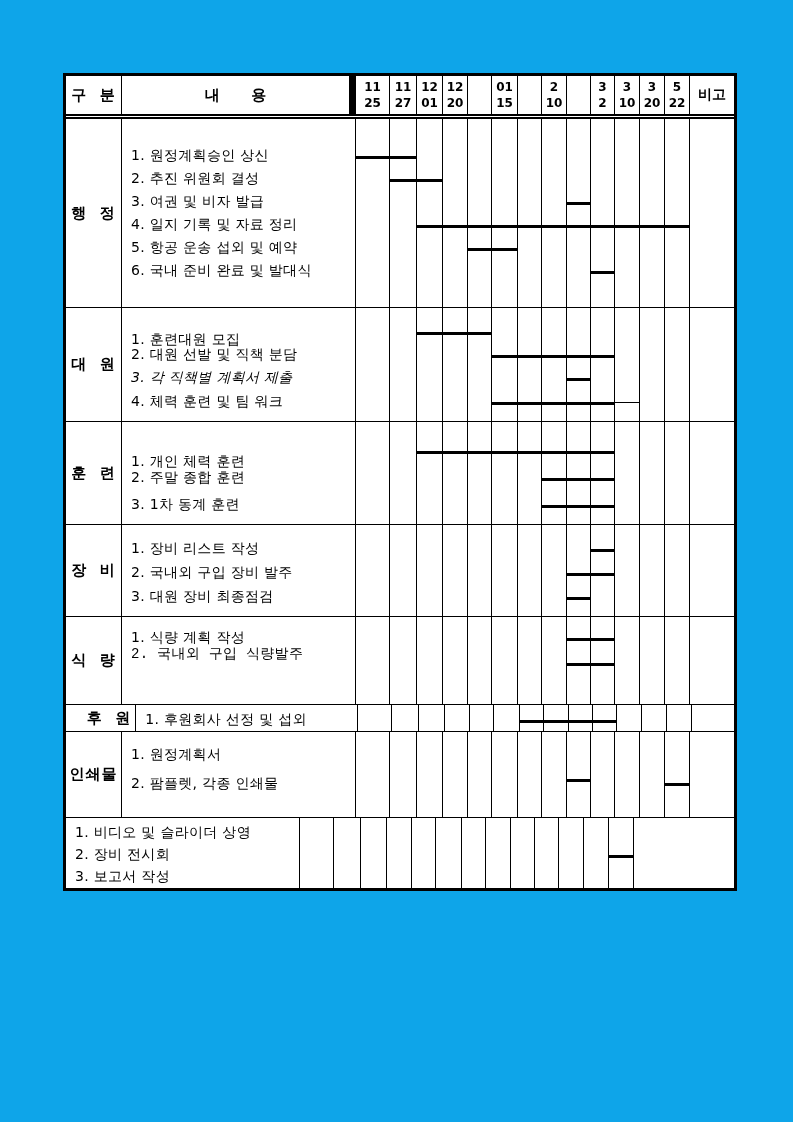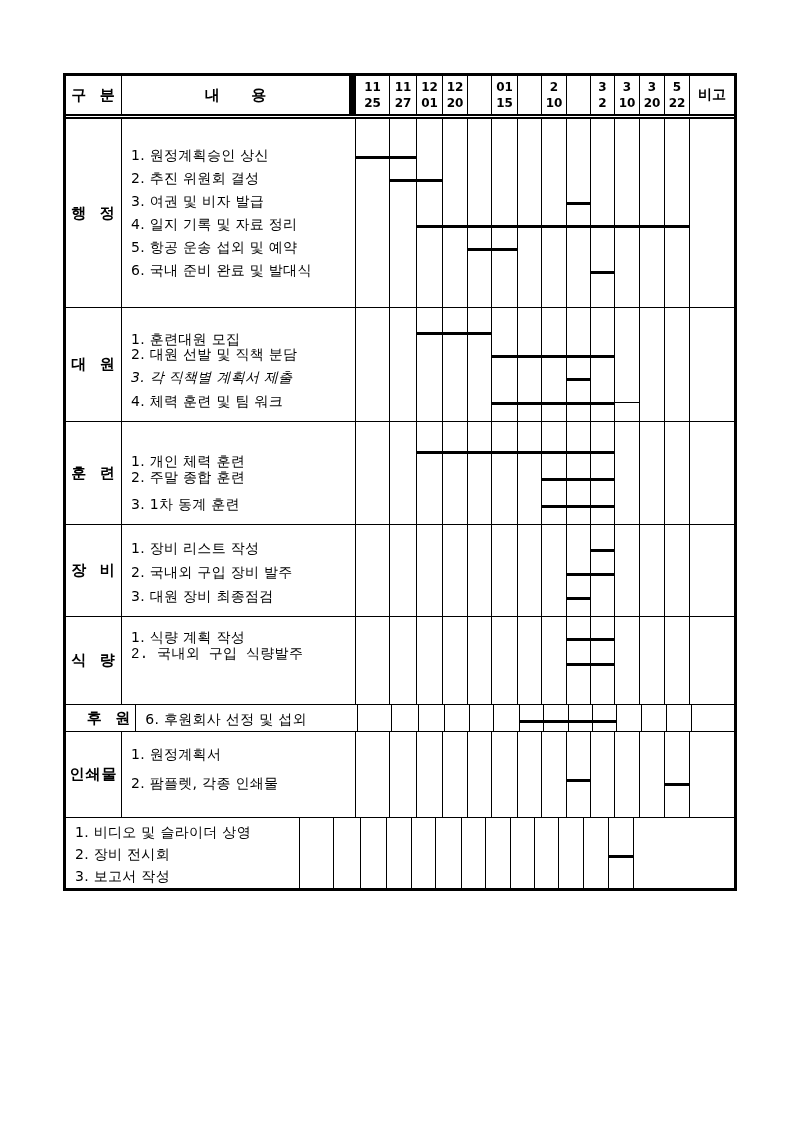--- a/index.html
+++ b/index.html
@@ -1,17 +1,17 @@
 <!DOCTYPE html>
 <html><head>
 <meta charset="utf-8">
 <style>
   html,body{margin:0;padding:0;background:#e8e8e8;}
   .page{
-    position:relative;width:793px;height:1122px;background:#ffffff;
+    position:relative;width:793px;height:1122px;background:#0ea5e9;
     font-family:"DejaVu Sans","Liberation Sans",sans-serif;color:#000;
     margin:0 auto;overflow:hidden;
   }
   .table{
     position:absolute;left:63px;top:73px;width:674px;height:818px;
     border:3px solid #000;box-sizing:border-box;background:#fff;
   }
   .hdr{display:flex;height:38px;}
   .cell{box-sizing:border-box;}
   .cat-h{width:56px;border-right:1px solid #000;display:flex;align-items:center;justify-content:center;
@@ -240,21 +240,21 @@
             <div class="dcol" style="width: 25px;"></div>
             <div class="dcol" style="width: 25px;"></div>
             <div class="bar" style="left: 211px; width: 48px; top: 21px;"></div>
             <div class="bar" style="left: 211px; width: 48px; top: 46px;"></div>
           </div>
           <div class="cell remark-cell"></div>
         </div>
         <div class="section" style="height: 27px; padding-left: 17px;">
           <div class="cell cat"><span>후  원</span></div>
           <div class="cell content">
-            <div class="item" style="top: 4.5px;">6. 후원회사 선정 및 섭외</div>
+            <div class="item" style="top: 4.5px;">1. 후원회사 선정 및 섭외</div>
           </div>
           <div class="dates">
             <div class="dcol" style="width: 34px;"></div>
             <div class="dcol" style="width: 27px;"></div>
             <div class="dcol" style="width: 26px;"></div>
             <div class="dcol" style="width: 25px;"></div>
             <div class="dcol" style="width: 24px;"></div>
             <div class="dcol" style="width: 26px;"></div>
             <div class="dcol" style="width: 24px;"></div>
             <div class="dcol" style="width: 25px;"></div>

